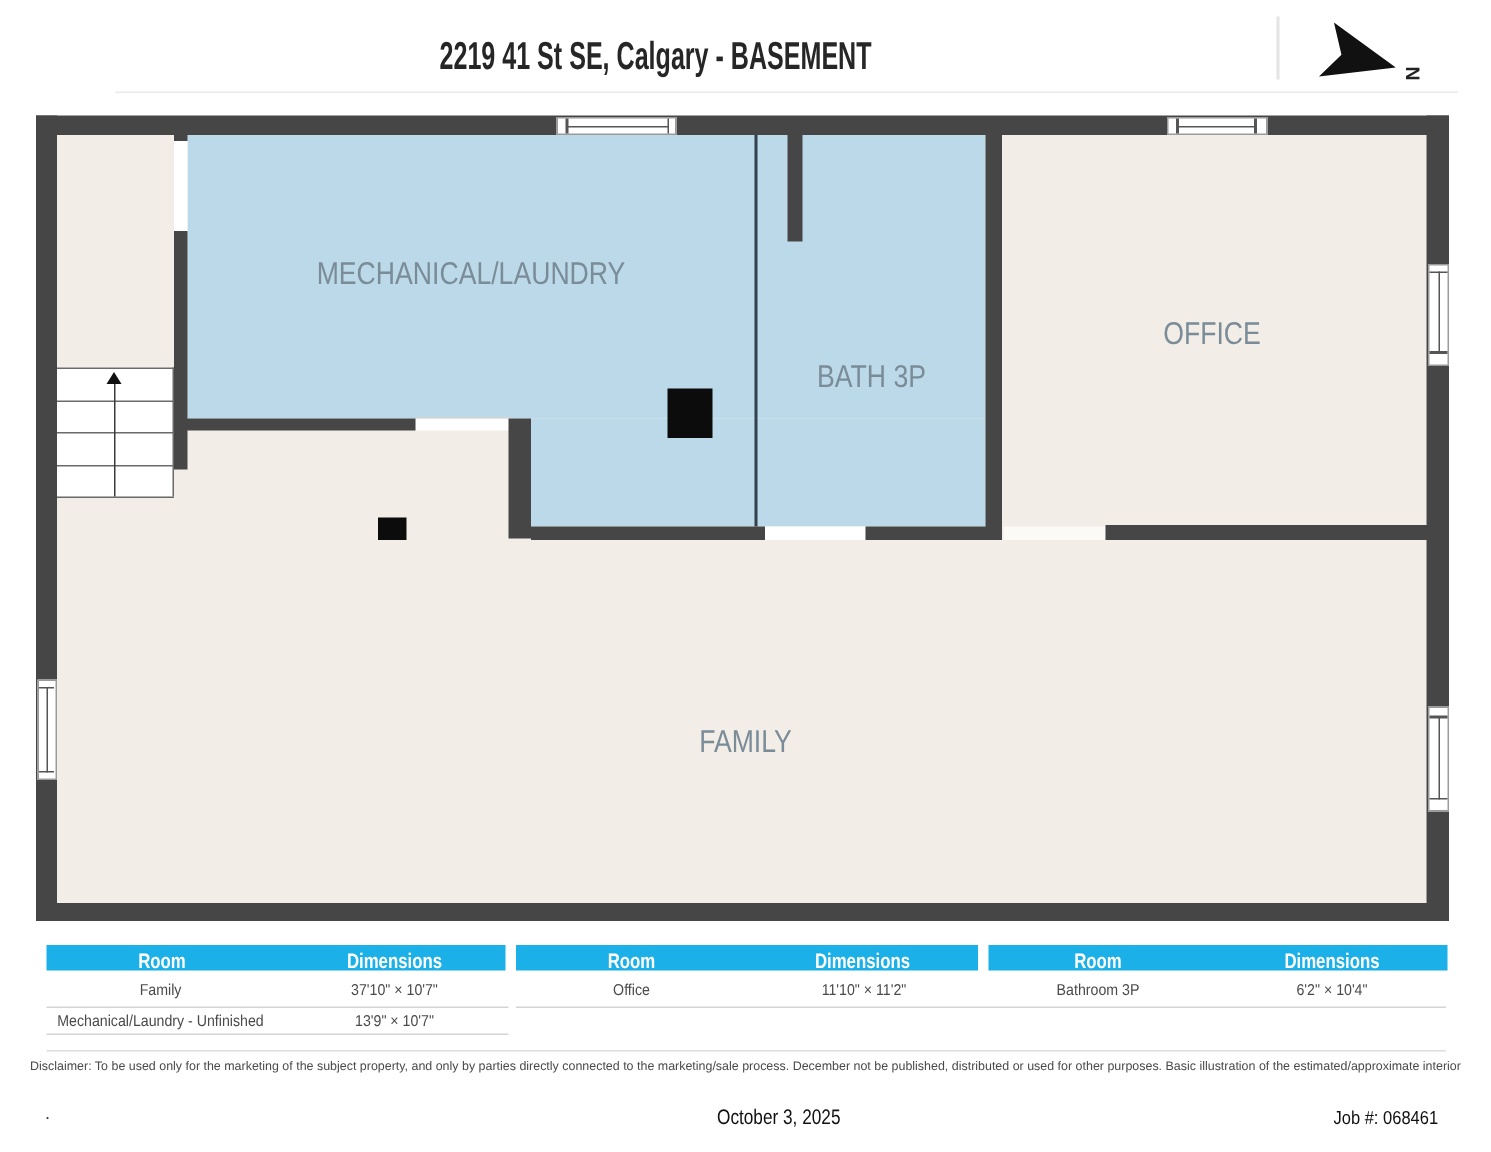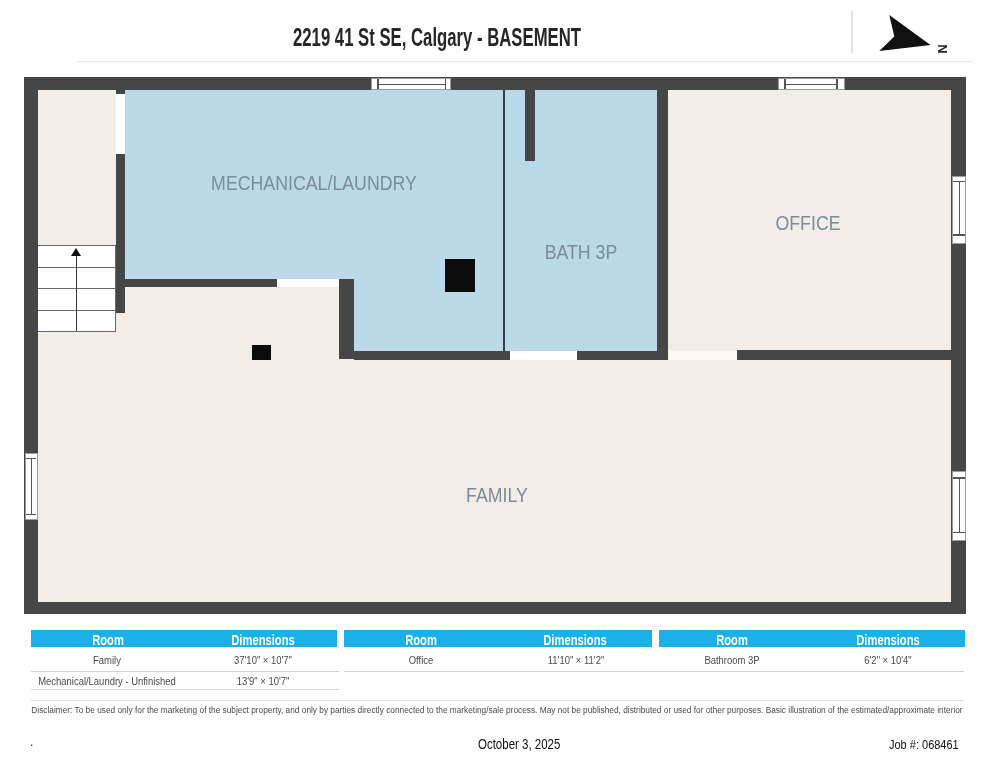--- a/index.html
+++ b/index.html
@@ -149,21 +149,21 @@
 
   <div class="abs" style="left:31px;top:670.5px;width:308px;height:1px;background:#d4d4d4;"></div>
   <div class="abs" style="left:344px;top:671px;width:620px;height:1px;background:#d4d4d4;"></div>
 
   <div class="rowcell" style="left:106.5px;top:675px;">Mechanical/Laundry - Unfinished</div>
   <div class="rowcell" style="left:263px;top:675px;">13'9" × 10'7"</div>
   <div class="abs" style="left:31px;top:688.5px;width:308px;height:1px;background:#d4d4d4;"></div>
 
   <div class="abs" style="left:31px;top:700px;width:933px;height:1px;background:#dedede;"></div>
 
-  <div class="abs" style="left:497px;top:704.5px;transform:translateX(-50%);font-size:8.3px;color:#4a4a4a;white-space:nowrap;">Disclaimer: To be used only for the marketing of the subject property, and only by parties directly connected to the marketing/sale process. May not be published, distributed or used for other purposes. Basic illustration of the estimated/approximate interior</div>
+  <div class="abs" style="left:497px;top:704.5px;transform:translateX(-50%);font-size:8.3px;color:#4a4a4a;white-space:nowrap;">Disclaimer: To be used only for the marketing of the subject property, and only by parties directly connected to the marketing/sale process. December not be published, distributed or used for other purposes. Basic illustration of the estimated/approximate interior</div>
 
 
   <div class="abs" style="left:30px;top:735px;font-size:12px;color:#333;">.</div>
 
   <div class="abs" style="left:478px;top:736px;font-size:14px;color:#111;white-space:nowrap;transform:scaleX(0.82);transform-origin:0 50%;">October 3, 2025</div>
 
   <div class="abs" style="left:889px;top:738px;font-size:12.5px;color:#111;white-space:nowrap;transform:scaleX(0.88);transform-origin:0 50%;">Job #: 068461</div>
 
 </div>
 

